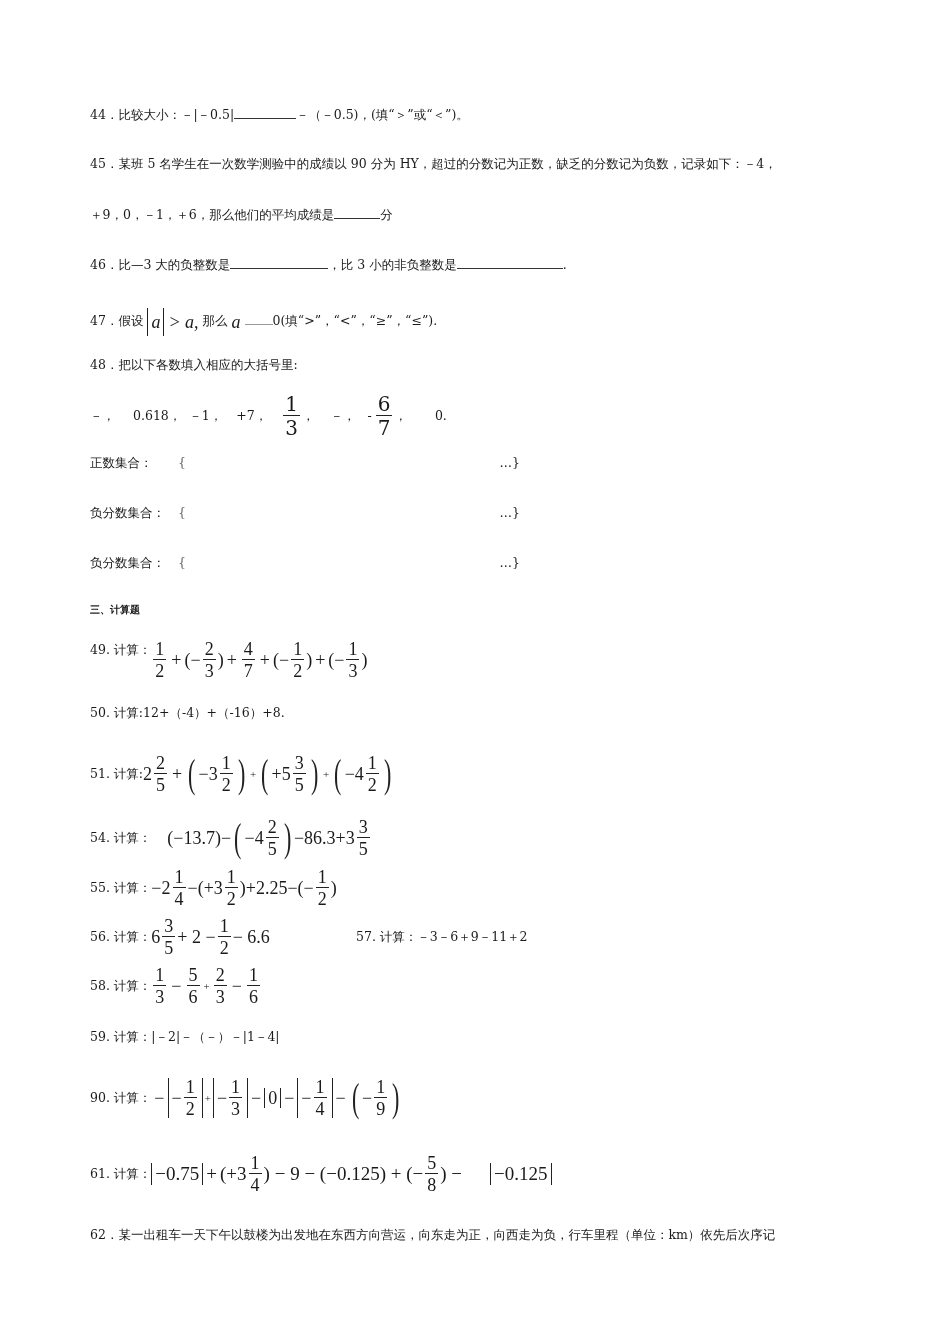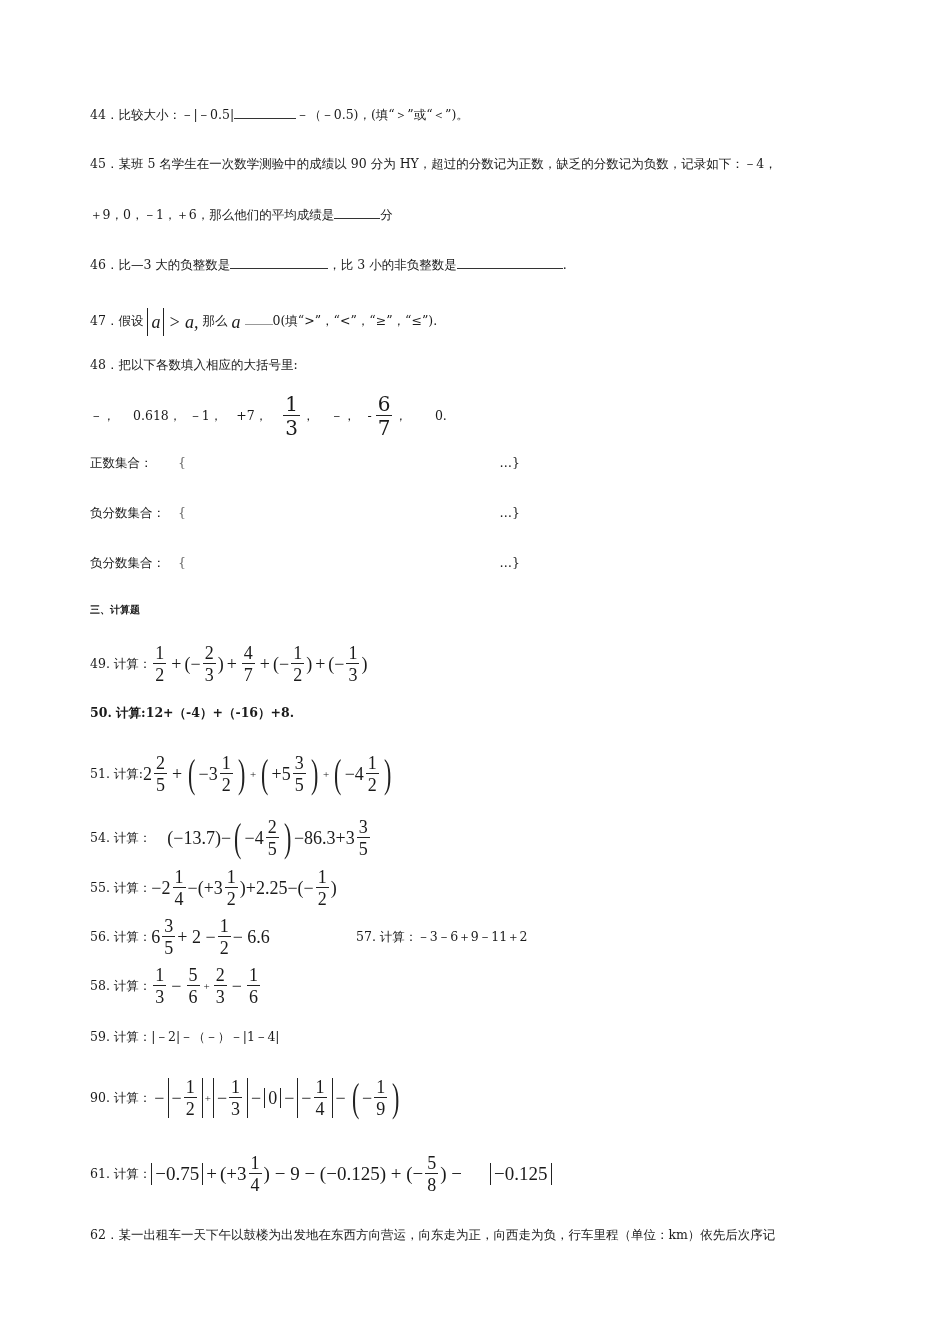--- a/index.html
+++ b/index.html
@@ -82,21 +82,21 @@
   <span class="brace-close">…}</span>
 </div>
 <div class="set-row" style="top:553px;">
   <span>负分数集合：</span>
   <span class="brace-open">{</span>
   <span class="brace-close">…}</span>
 </div>
 
 <div class="section" style="top:603px;">三、计算题</div>
 
-<div class="line" style="top:640px; height:48px; display:flex; align-items:center;">
+<div class="line" style="top:640px; height:48px; display:flex; align-items:flex-start;">
   <span class="label">49. 计算：</span>
   <span class="math">
     <span class="frac">
         <span class="num">1</span>
         <span class="den">2</span>
       </span>
     <span class="op">+</span>(−<span class="frac">
         <span class="num">2</span>
         <span class="den">3</span>
       </span>)
@@ -108,21 +108,21 @@
         <span class="num">1</span>
         <span class="den">2</span>
       </span>)
     <span class="op">+</span>(−<span class="frac">
         <span class="num">1</span>
         <span class="den">3</span>
       </span>)
   </span>
 </div>
 
-<div class="line" style="top:703px;font-weight:bold;">50. 计算:12+（-4）+（-16）+8.</div>
+<div class="line" style="top:703px;">50. 计算:12+（-4）+（-16）+8.</div>
 
 <div class="line" style="top:748px; height:52px; display:flex; align-items:center;">
   <span class="label">51. 计算:</span>
   <span class="math">
     2<span class="frac">
         <span class="num">2</span>
         <span class="den">5</span>
       </span>
     <span class="op">+</span><span class="paren">(</span>−3<span class="frac">
         <span class="num">1</span>

